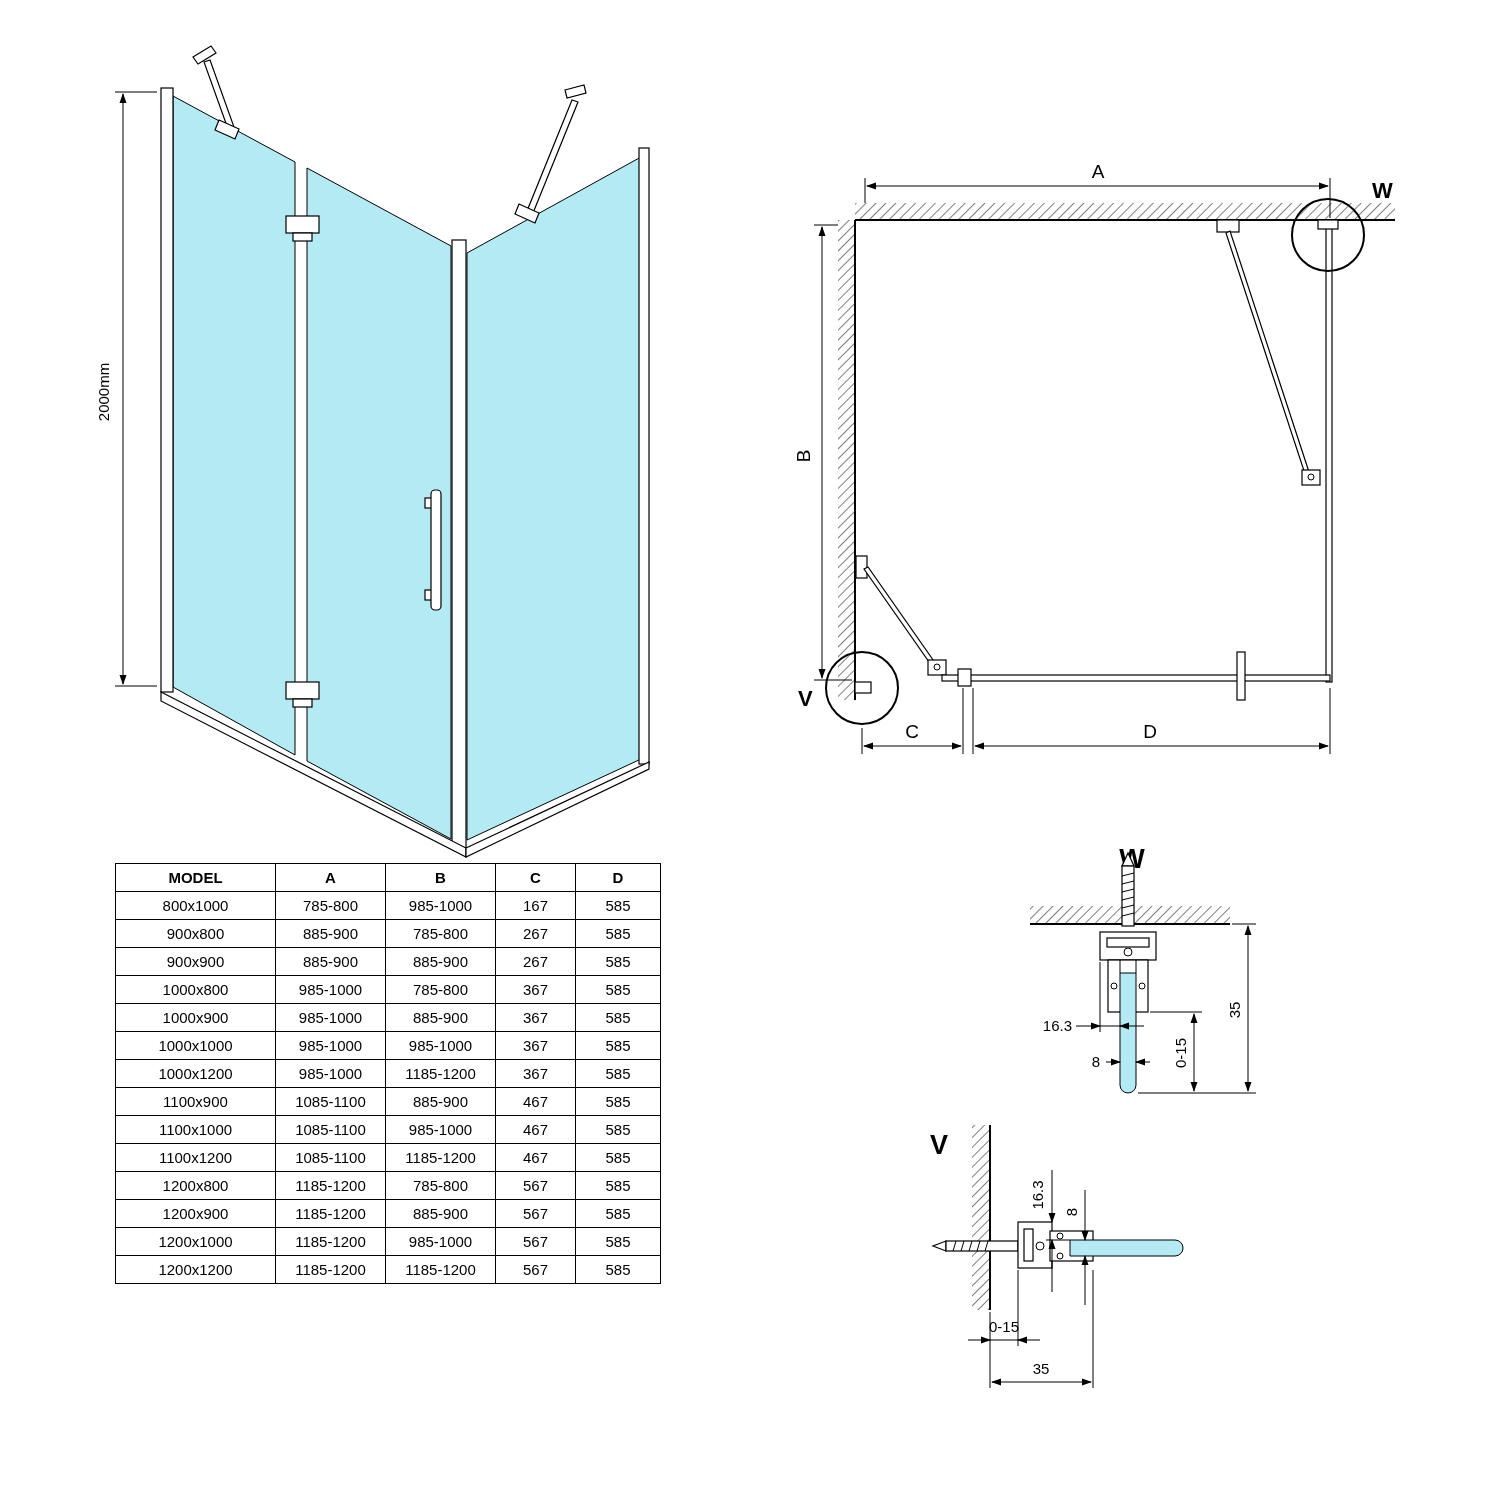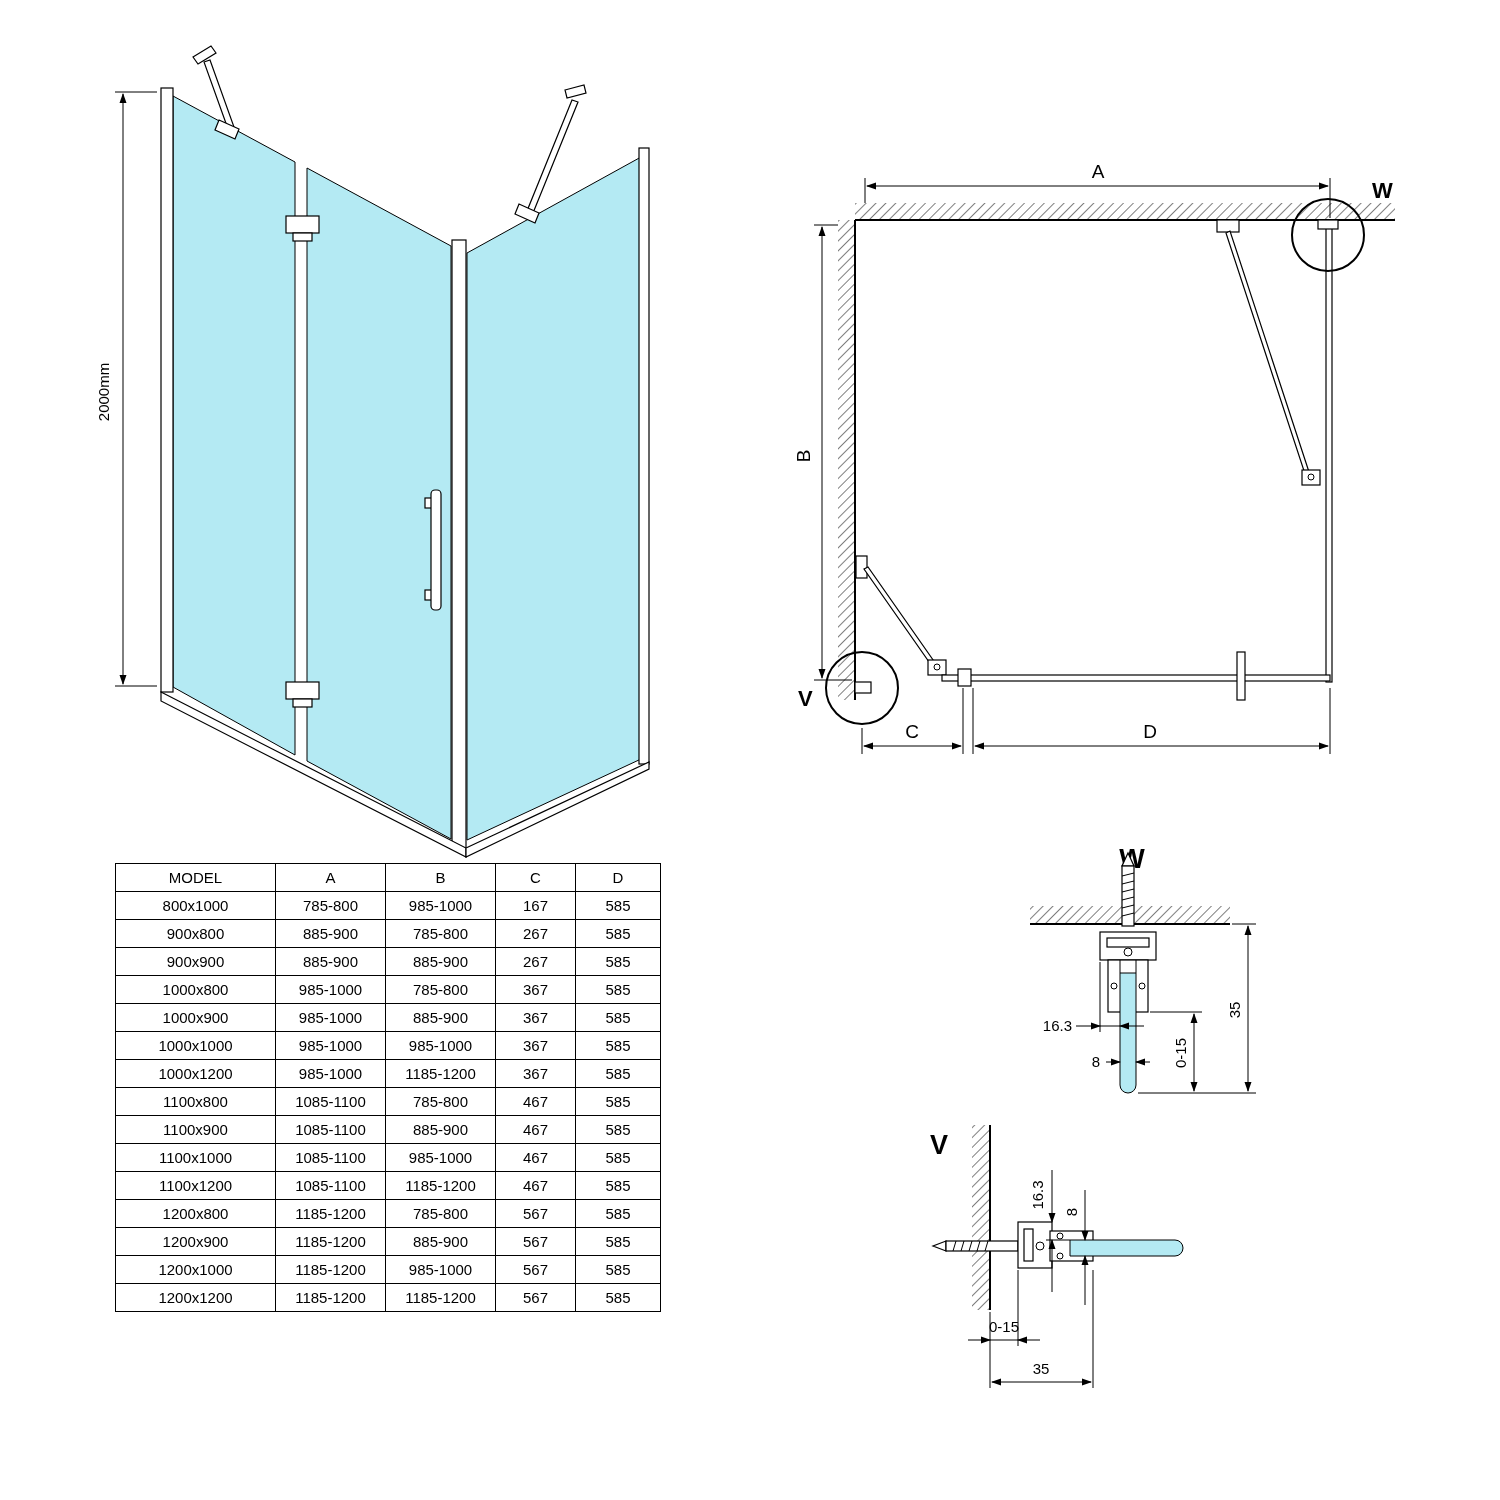--- a/index.html
+++ b/index.html
@@ -13,21 +13,21 @@
   .glass{ fill:#b4eaf3; stroke:#000; stroke-width:1; }
   .dim  { stroke:#000; stroke-width:1; fill:none; }
   .t15  { font-size:15px; }
   .t19  { font-size:19px; }
   .t22  { font-size:22px; font-weight:bold; }
   .t26  { font-size:27px; font-weight:bold; }
   .dims-table { position:absolute; left:115px; top:863px; border-collapse:collapse;
                 font-size:15px; color:#000; background:#fff; }
   .dims-table th, .dims-table td { border:1px solid #000; text-align:center;
                 padding:3px 6px; height:21px; white-space:nowrap; }
-  .dims-table th { font-weight:normal; }
+  .dims-table th { font-weight:bold; }
 </style>
 </head>
 <body>
 
 <div class="page">
 
   <svg style="left:95px;top:40px" width="600" height="820" viewBox="0 0 600 820">
     <defs>
       <marker id="m-iso" viewBox="0 0 10 10" refX="9" refY="5" markerWidth="10" markerHeight="10" orient="auto-start-reverse">
         <path d="M0,1.5 L10,5 L0,8.5 z" fill="#000"></path>
@@ -210,27 +210,20 @@
           <td>585</td>
         </tr>
         <tr>
           <td>1000x1200</td>
           <td>985-1000</td>
           <td>1185-1200</td>
           <td>367</td>
           <td>585</td>
         </tr>
         <tr>
-          <td>1100x800</td>
-          <td>1085-1100</td>
-          <td>785-800</td>
-          <td>467</td>
-          <td>585</td>
-        </tr>
-        <tr>
           <td>1100x900</td>
           <td>1085-1100</td>
           <td>885-900</td>
           <td>467</td>
           <td>585</td>
         </tr>
         <tr>
           <td>1100x1000</td>
           <td>1085-1100</td>
           <td>985-1000</td>

